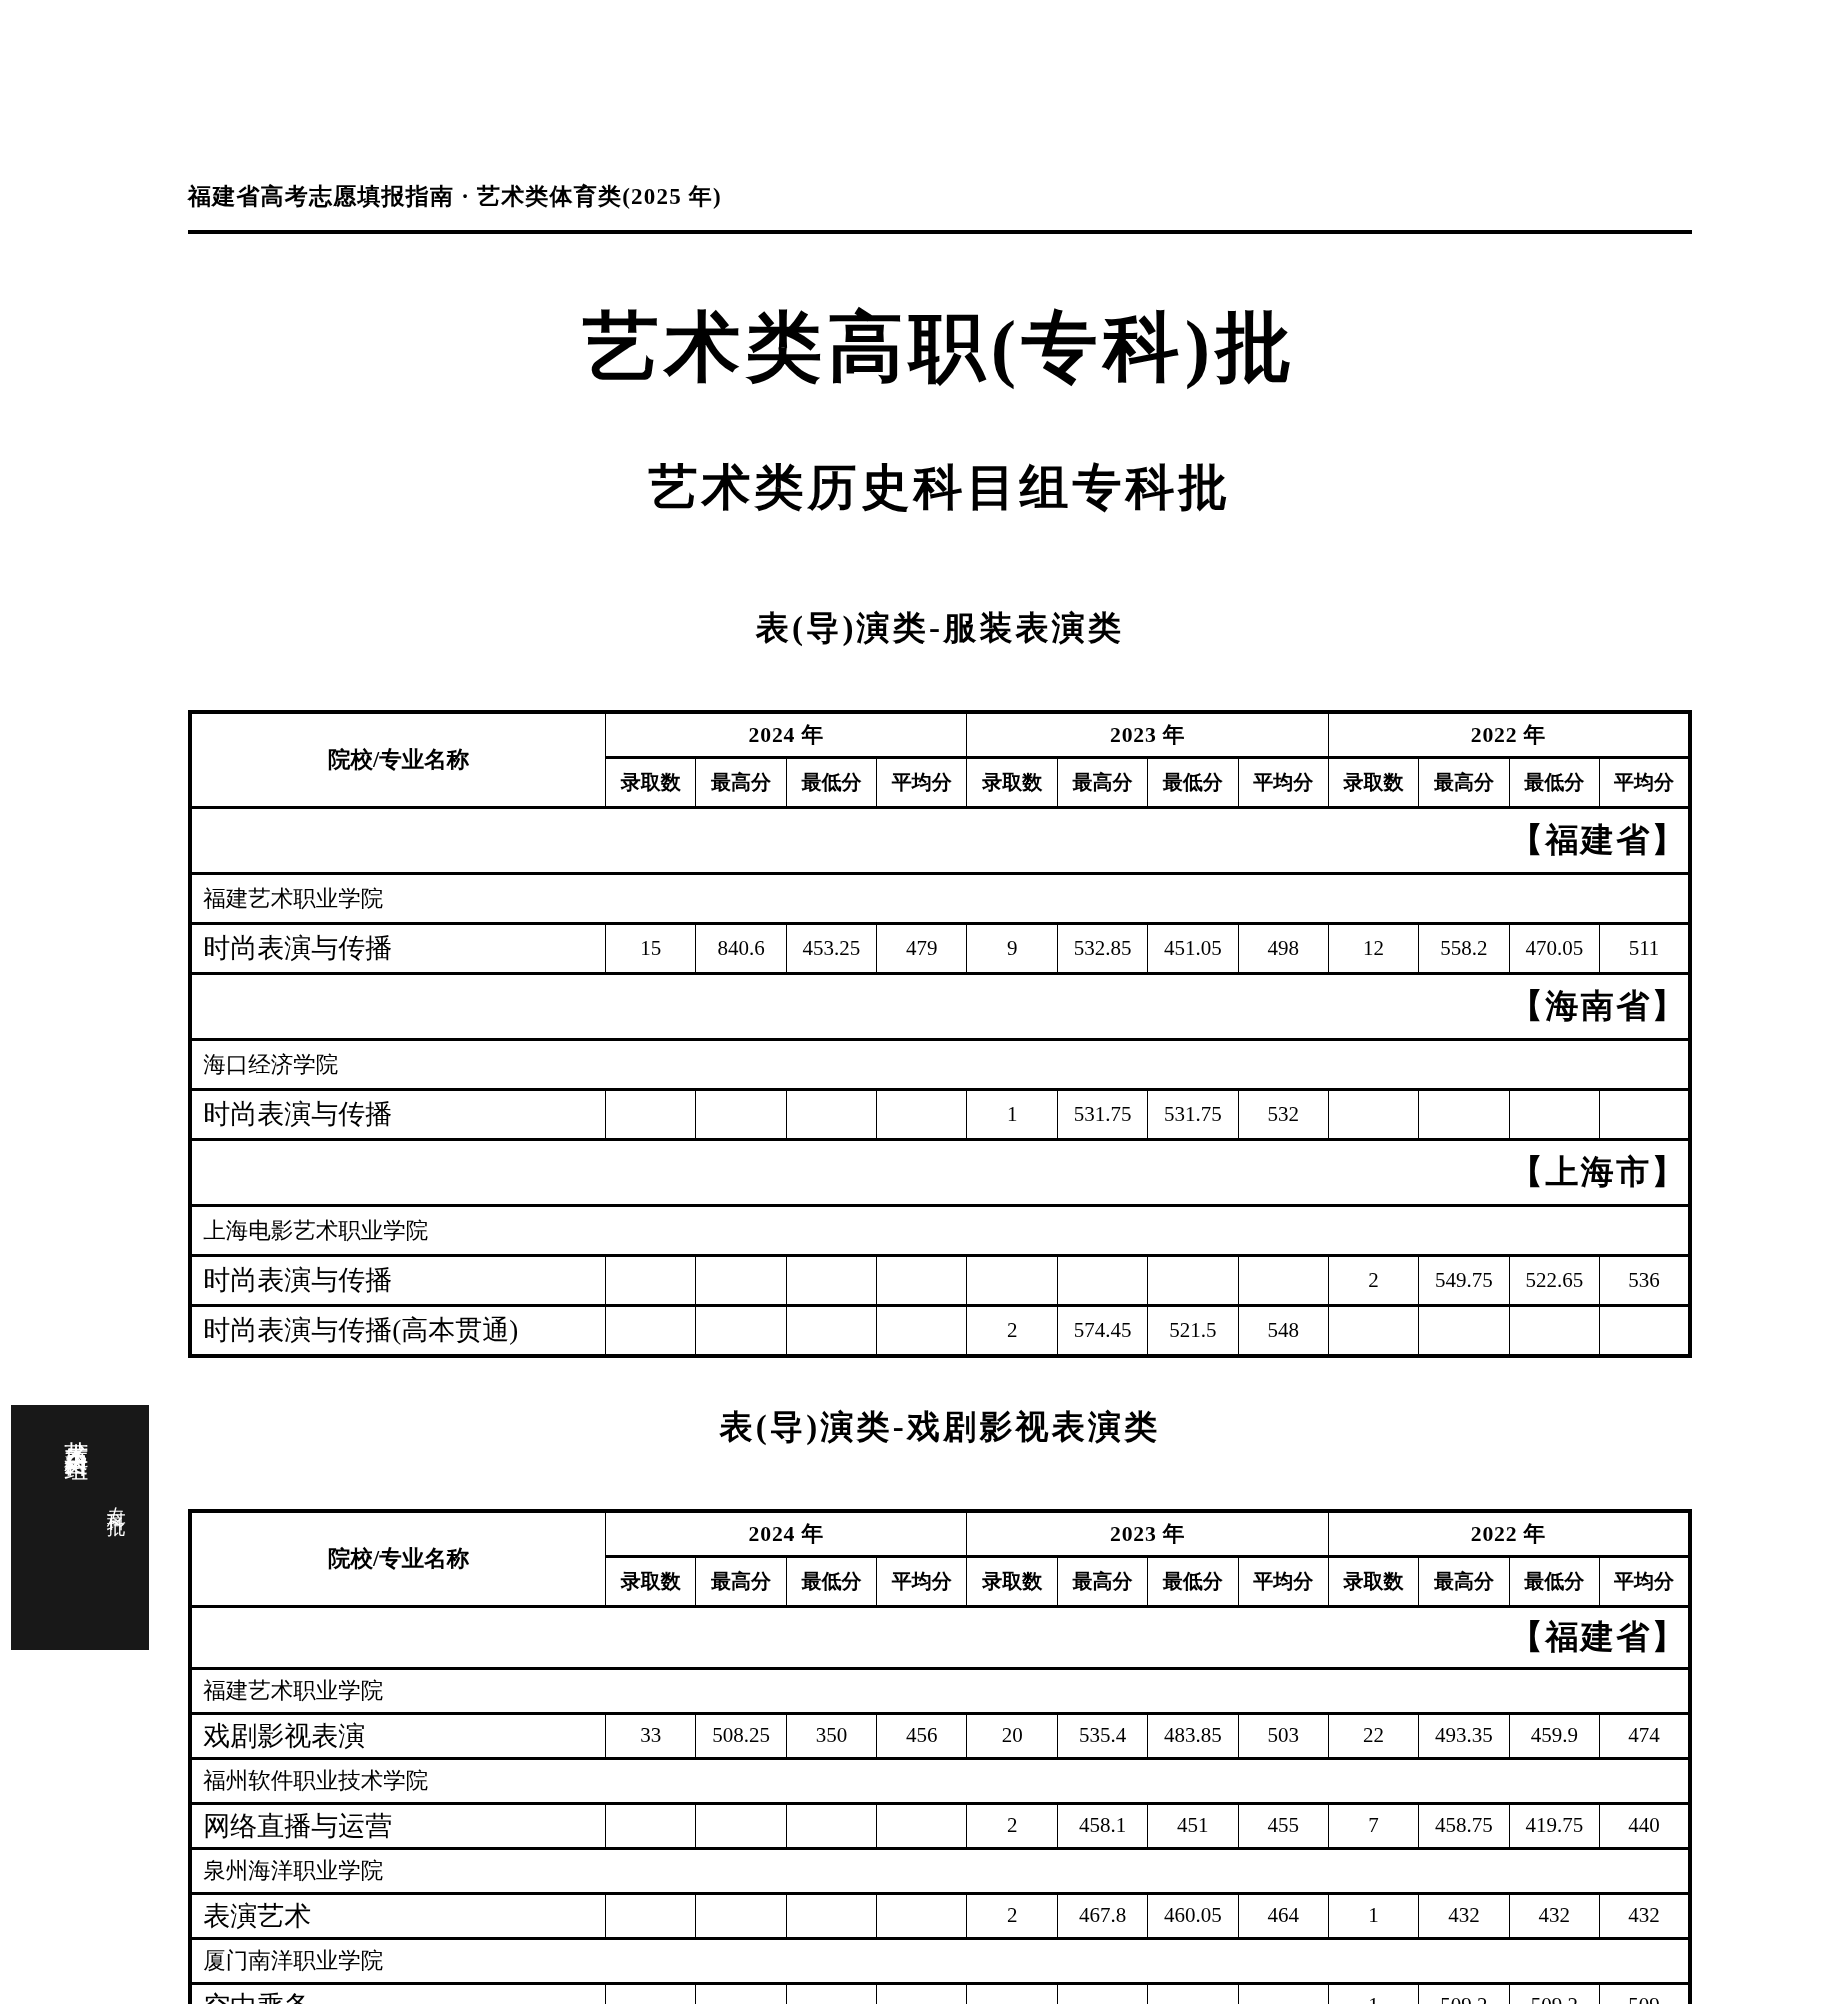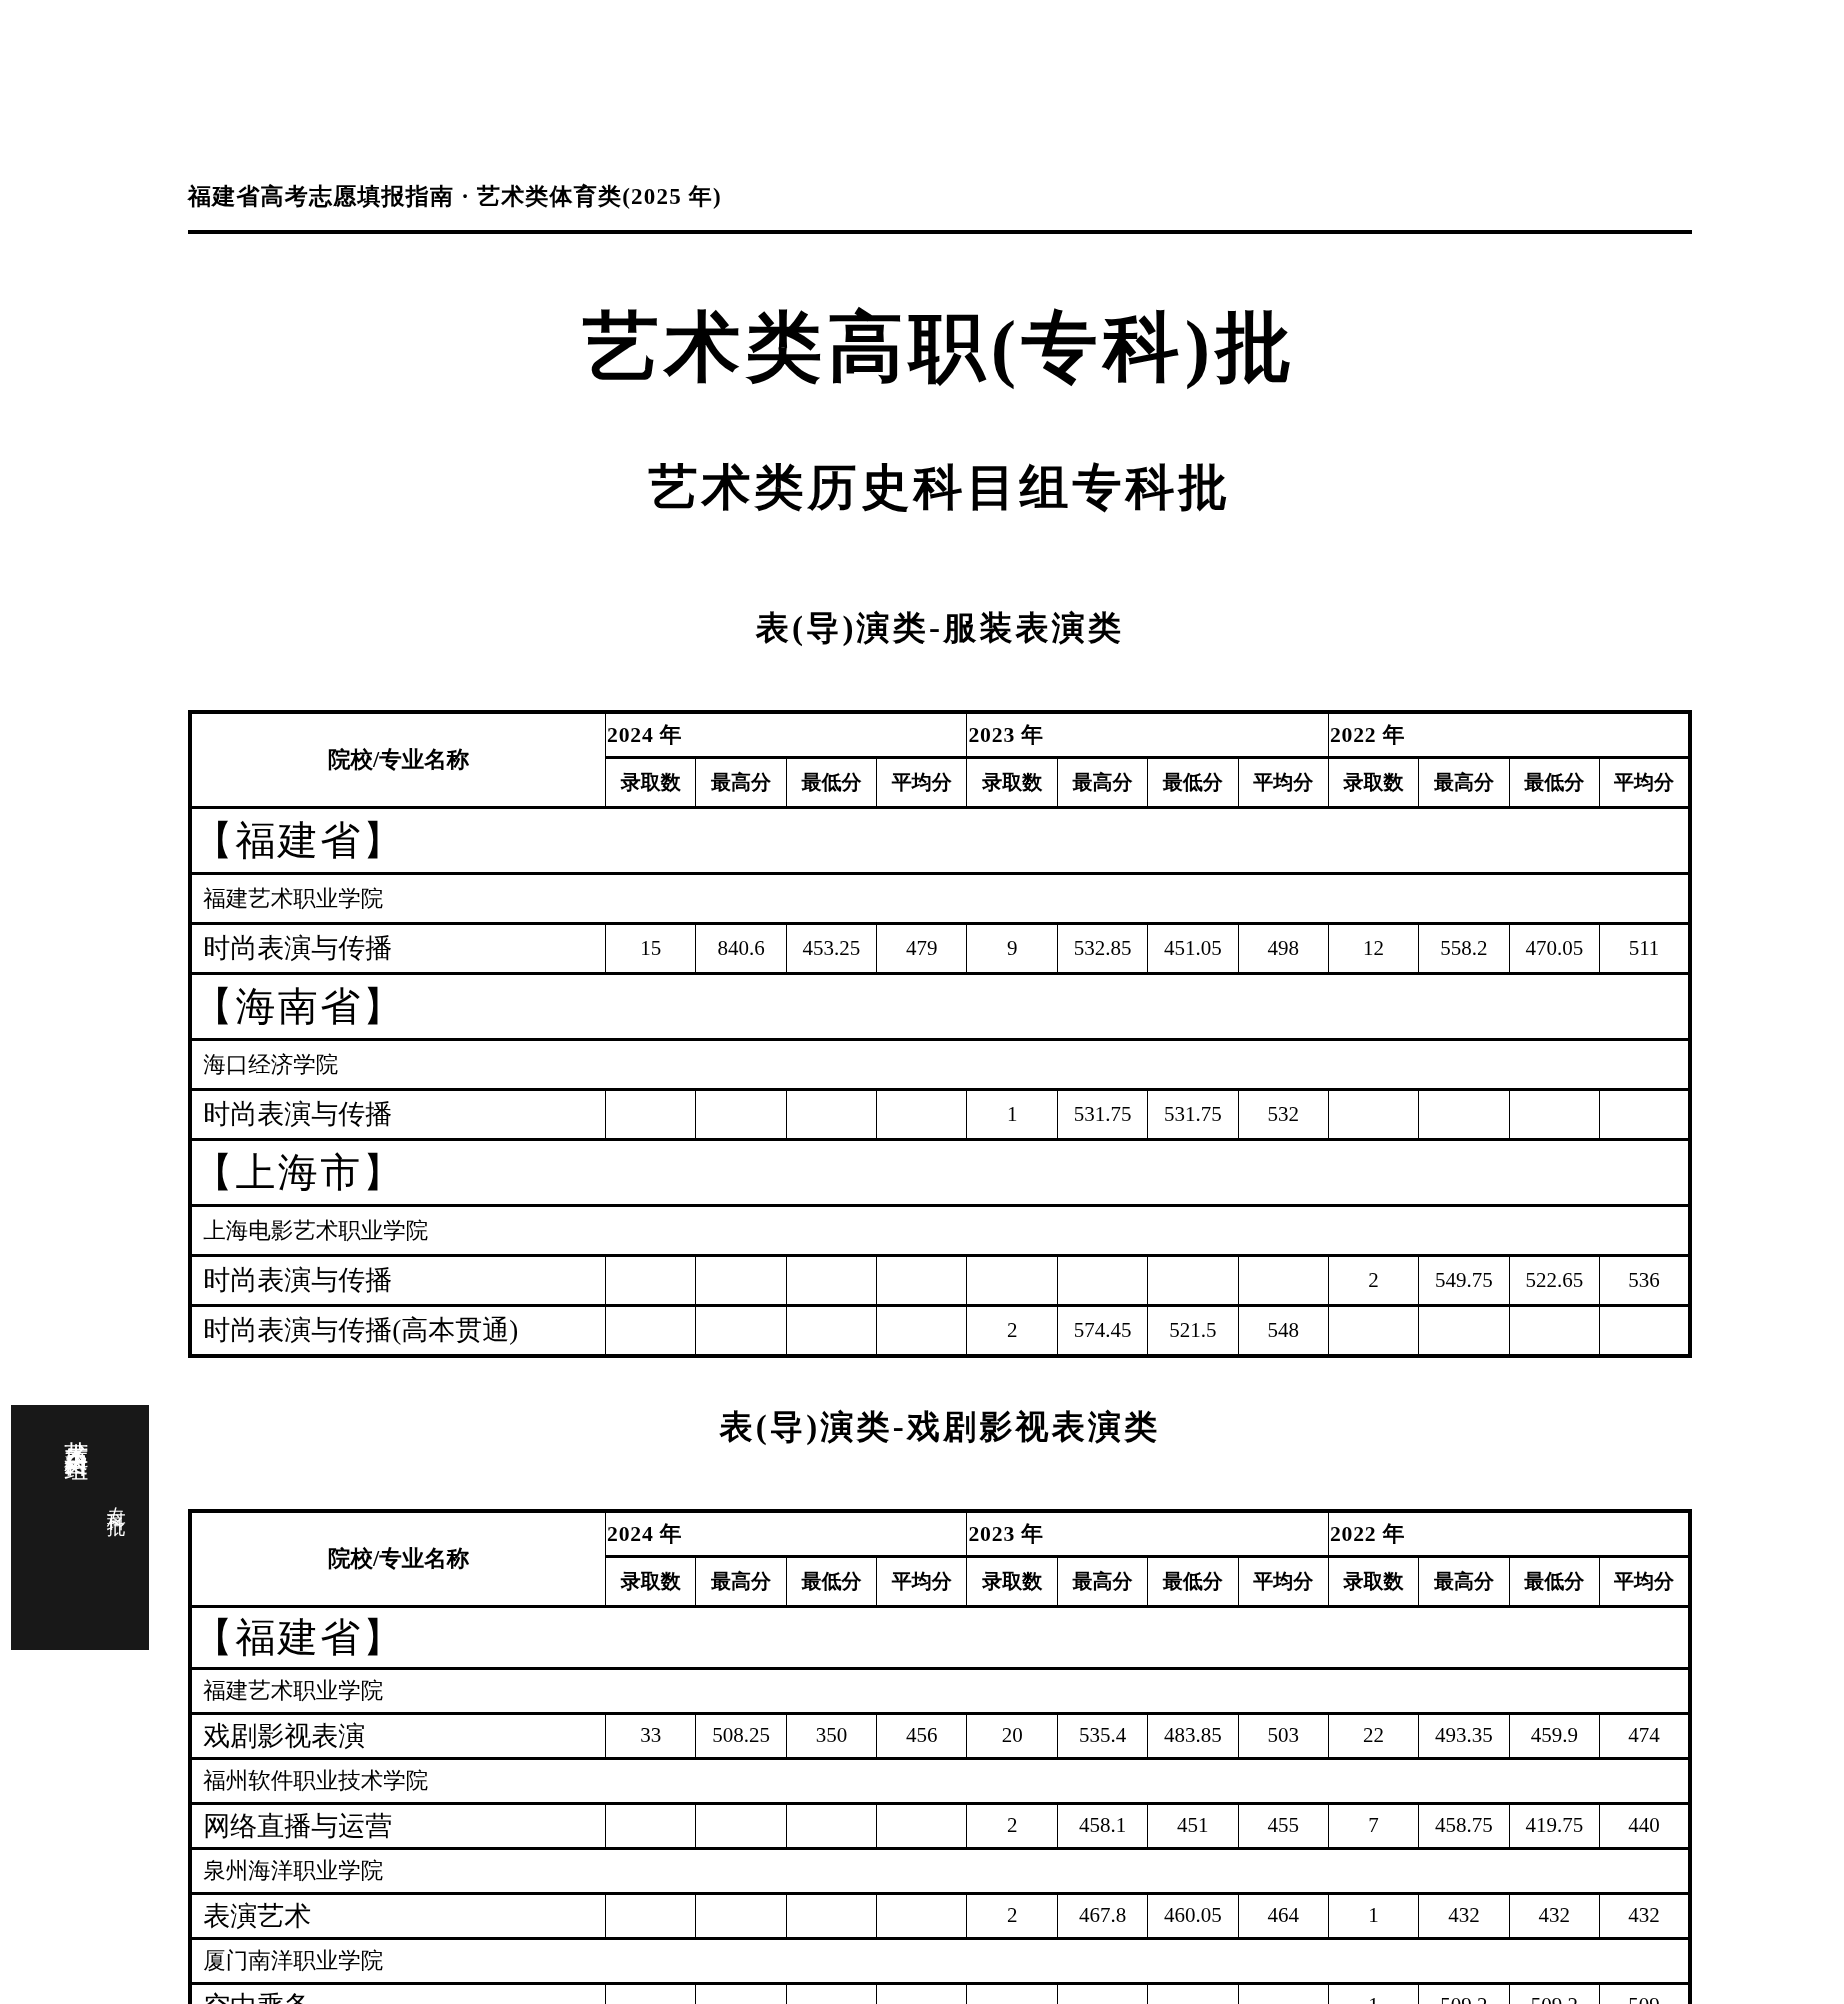--- a/index.html
+++ b/index.html
@@ -20,26 +20,26 @@
     width:100%;border-collapse:collapse;table-layout:fixed;
     margin-top:59px;border:4.8px solid #000;
   }
   .score-table col.col-name{width:27.7%;}
   .score-table col.col-num{width:6.025%;}
   .score-table th,.score-table td{
     border:1.6px solid #000;border-top-width:3.6px;border-bottom-width:3.6px;
     vertical-align:middle;overflow:hidden;white-space:nowrap;
   }
   .name-head{font-size:22.5px;font-weight:700;text-align:center;}
-  .year-head{height:40px;font-size:21.7px;font-weight:700;text-align:left;letter-spacing:0.8px;}
+  .year-head{height:40px;font-size:21.7px;font-weight:700;text-align:center;letter-spacing:0.8px;}
   .sub-head{height:45px;font-size:20px;font-weight:700;text-align:center;}
   .num-cell{font-size:21px;text-align:center;}
   .name-cell{font-size:27px;text-align:left;padding-left:11.2px;}
   .school-cell{font-size:22.5px;font-weight:400;text-align:left;padding-left:11.2px;}
-  .section-cell{font-size:40px;font-weight:400;text-align:left;letter-spacing:2.4px;}
+  .section-cell{font-size:33px;font-weight:700;text-align:right;letter-spacing:2.4px;}
   .t1 .program-row td,.t1 .school-row td{height:45px;}
   .t1 .section-row td{height:61px;}
   .t2 .program-row td,.t2 .school-row td{height:40px;}
   .t2 .section-row td{height:57px;}
   .side-tab{
     position:absolute;left:11.2px;top:1405px;width:138px;height:245px;
     background:#181818;
   }
   .side-tab .tab-main{
     position:absolute;left:49px;top:17px;

